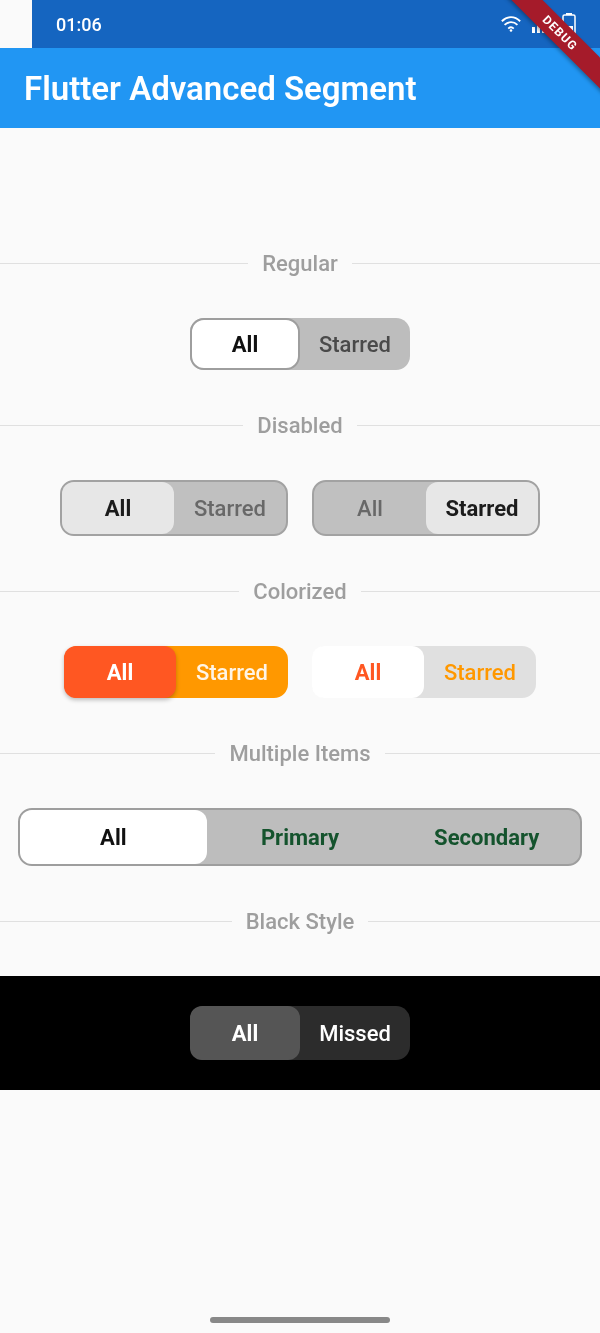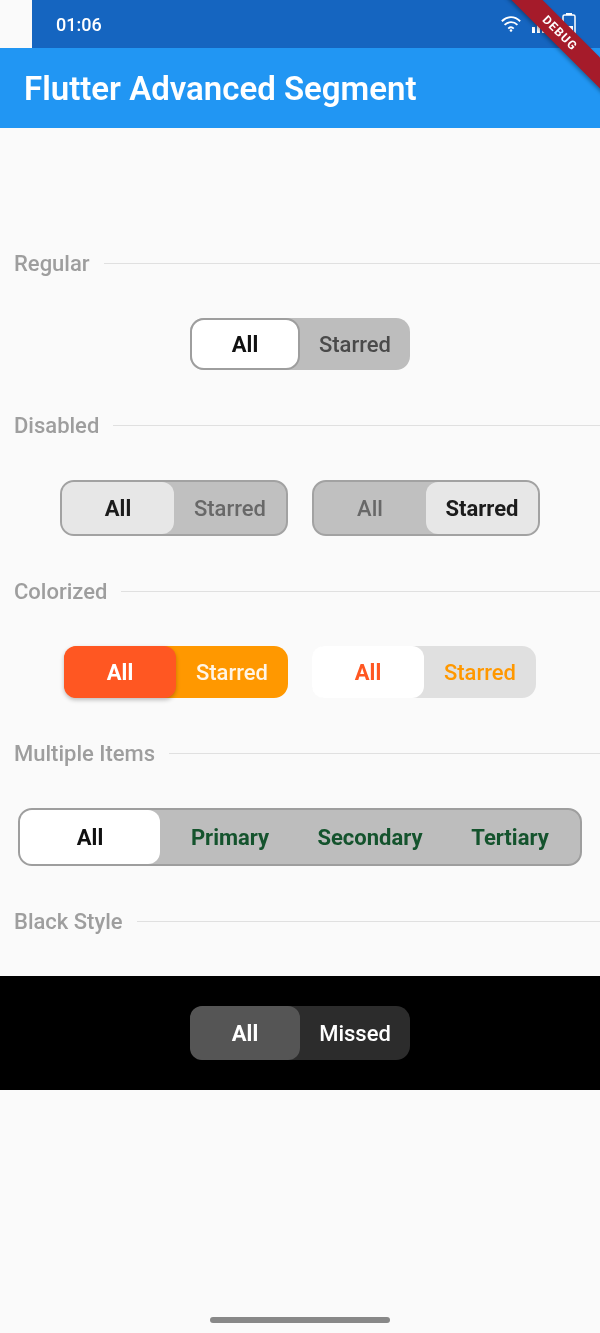--- a/index.html
+++ b/index.html
@@ -54,20 +54,21 @@
   }
 
   .content { background: #fafafa; }
 
   .section-label-wrap {
     margin-top: 120px;
     position: relative;
     height: 30px;
     display: flex;
     align-items: center;
+    justify-content: center;
   }
   .section-label-wrap.tight { margin-top: 40px; }
   .section-label-wrap .line {
     position: absolute;
     left: 0; right: 0; top: 50%;
     height: 1px;
     background: #e0e0e0;
   }
   .section-label {
     position: relative;
@@ -255,21 +256,20 @@
 
   <div class="section-label-wrap tight">
     <div class="line"></div>
     <span class="section-label">Multiple Items</span>
   </div>
   <div class="row full">
     <div class="segmented seg-multi">
       <div class="seg-item active">All</div>
       <div class="seg-item">Primary</div>
       <div class="seg-item">Secondary</div>
-      <div class="seg-item">Tertiary</div>
     </div>
   </div>
 
   <div class="section-label-wrap tight">
     <div class="line"></div>
     <span class="section-label">Black Style</span>
   </div>
   <div class="black-block">
     <div class="segmented seg-black">
       <div class="seg-item active">All</div>

